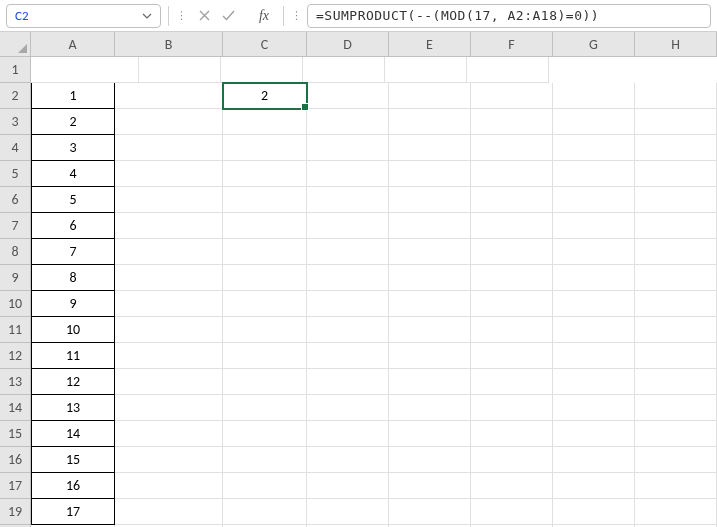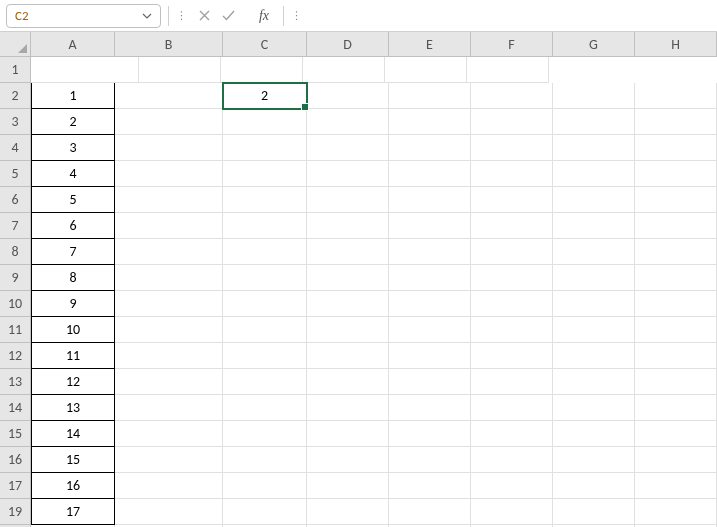--- a/index.html
+++ b/index.html
@@ -29,21 +29,21 @@
       border-radius: 4px;
       display: flex;
       align-items: center;
       padding: 0 8px;
       font-size: 13px;
       background: #ffffff;
       justify-content: space-between;
     }
     .name-box-label {
       flex: 1;
-      color: #a16207;
+      color: #1d4ed8;
     }
     .name-box-chevron {
       color: #666;
       font-size: 10px;
     }
     .fb-divider {
       width: 1px;
       height: 20px;
       background: #d0d0d0;
       margin: 0 1px;
@@ -221,20 +221,23 @@
     </span>
     <span class="fb-icon">
       <svg width="13" height="11" viewBox="0 0 13 11">
           <path d="M1 6 L4.5 9.5 L12 1" stroke="#a0a0a0" stroke-width="1.4" fill="none"></path>
         </svg>
     </span>
     <span class="fb-icon fx-icon">fx</span>
   </div>
   <span class="fb-divider"></span>
   <span class="fb-dots">⋮</span>
+  <div class="formula-input">
+    <span>=SUMPRODUCT(--(MOD(17, A2:A18)=0))</span>
+  </div>
 </div>
 
 <div class="grid-container" style="height:520px;">
   <div class="corner-cell"></div>
   <div class="col-headers" id="colHeaders">
       <div class="col-header" style="width: 84px;">A</div>
       <div class="col-header" style="width: 108px;">B</div>
       <div class="col-header" style="width: 84px;">C</div>
       <div class="col-header" style="width: 82px;">D</div>
       <div class="col-header" style="width: 82px;">E</div>

